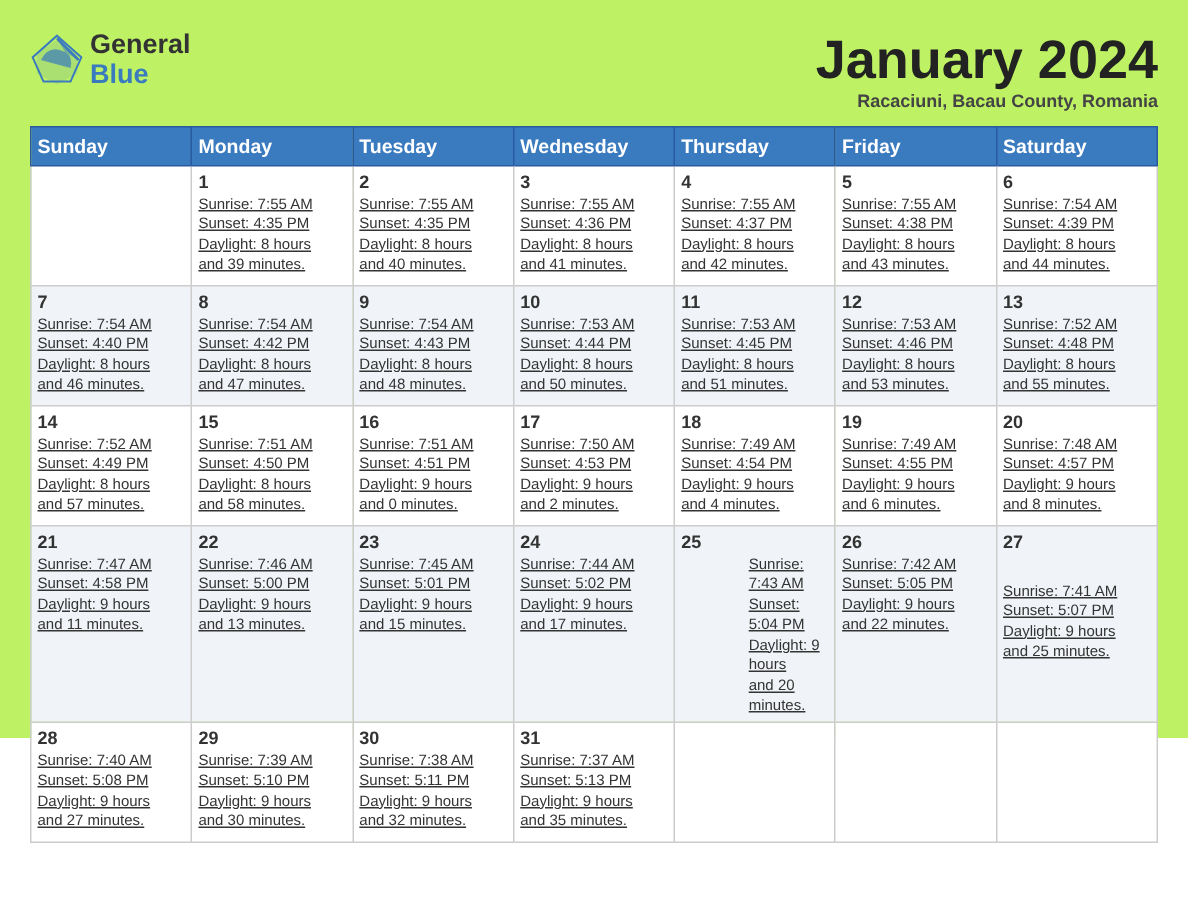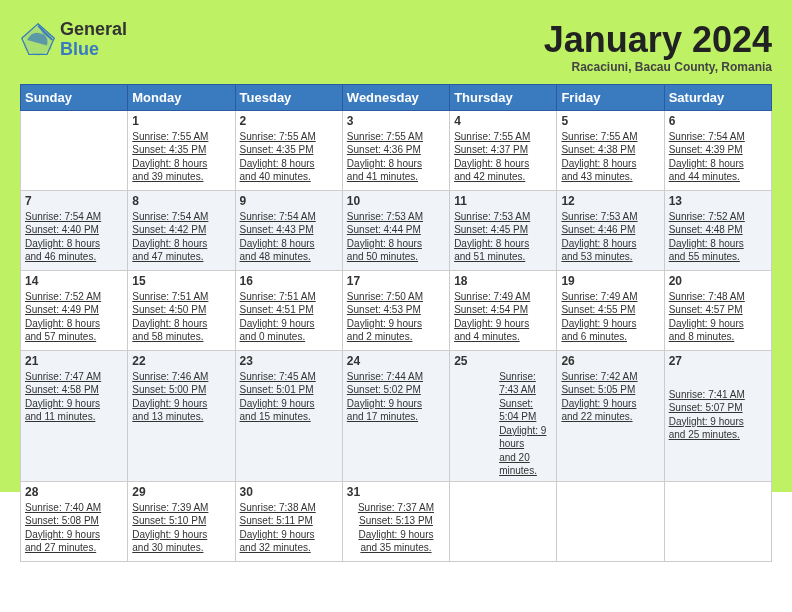--- a/index.html
+++ b/index.html
@@ -356,21 +356,21 @@
           </td>
           <td>
             <span class="day-number">30</span>
             <div class="cell-content" style="white-space: pre-line;">Sunrise: 7:38 AM
 Sunset: 5:11 PM
 Daylight: 9 hours
 and 32 minutes.</div>
           </td>
           <td>
             <span class="day-number">31</span>
-            <div class="cell-content" style="white-space: pre-line; text-align: center;">Sunrise: 7:37 AM
+            <div class="cell-content" style="white-space: pre-line;">Sunrise: 7:37 AM
 Sunset: 5:13 PM
 Daylight: 9 hours
 and 35 minutes.</div>
           </td>
           <td class="empty-cell"></td>
           <td class="empty-cell"></td>
           <td class="empty-cell"></td>
         </tr>
       </tbody>
   </table>

